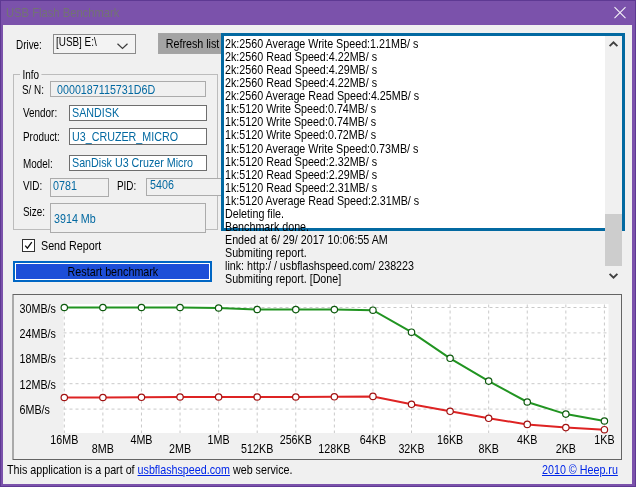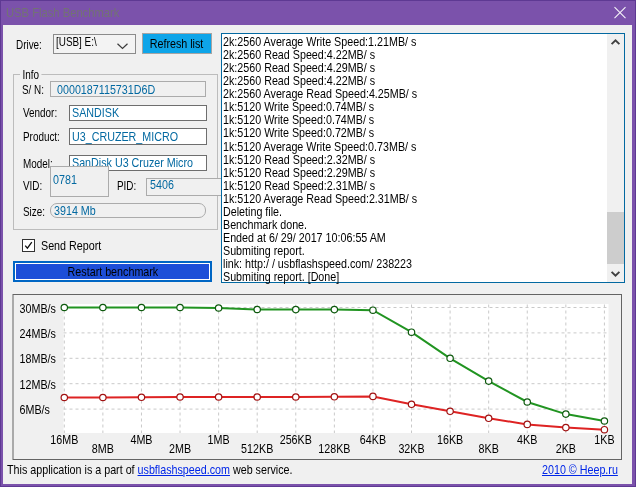--- a/index.html
+++ b/index.html
@@ -14,29 +14,29 @@
   #frame{left:0;top:0;width:634px;height:485px;border:1px solid #5E3993;pointer-events:none;z-index:50;}
   #borderL{left:0;top:25px;width:3px;height:459px;background:#7B52AB;}
   #borderR{left:632px;top:25px;width:4px;height:459px;background:#7B52AB;}
   #borderB{left:0;top:484px;width:636px;height:3px;background:#7B52AB;}
   .lbl{font-size:12px;color:#000;line-height:12px;white-space:pre;transform:scaleX(0.825);transform-origin:0 0;}
   .box{position:absolute;box-sizing:border-box;background:#fff;border:1px solid #6E6E6E;
        font-size:13px;color:#0369a1;white-space:pre;display:flex;align-items:center;padding-left:2.5px;}
   .ro{background:#F0F0F0;border:1px solid #ABABAB;}
   #combo{left:53px;top:33.5px;width:83px;height:20.5px;background:#F3F3F3;border:1px solid #8B8B8B;
          box-sizing:border-box;font-size:12px;display:flex;align-items:flex-start;padding-left:2px;}
-  #refreshbtn{left:142px;top:33px;width:70px;height:21px;background:#0ea5e9;border:1px solid #A5A5A5;
+  #refreshbtn{left:158px;top:33px;width:70px;height:21px;background:#a3a3a3;border:1px solid #A5A5A5;
          box-sizing:border-box;font-size:13px;display:flex;align-items:center;justify-content:center;}
   #infogrp{left:13px;top:74px;width:205px;height:156px;border:1px solid #BCBCBC;box-sizing:border-box;}
   #infolbl{left:19.5px;top:69px;font-size:12px;line-height:12px;background:#F0F0F0;padding:0 3px;}
   #chkbox{left:21.5px;top:238.5px;width:13.5px;height:13.5px;background:#fff;border:1.5px solid #333333;box-sizing:border-box;}
   #restart{left:13px;top:261px;width:199px;height:21px;background:#1d4ed8;border:2px solid #0066C4;
            box-shadow:inset 0 0 0 1px #FFFFFF;
            box-sizing:border-box;font-size:13px;display:flex;align-items:center;justify-content:center;}
-  #logbox{left:221px;top:33px;width:404px;height:250px;background:#fff;border:1px solid #0369a1;box-sizing:border-box;}
+  #logbox{left:221px;top:33px;width:404px;height:198px;background:#fff;border:3px solid #0369a1;box-sizing:border-box;}
   #logtext{left:0.5px;top:0.9px;font-size:13px;line-height:13.08px;white-space:pre;color:#000;
            transform:scaleX(0.825);transform-origin:0 0;}
   #sbar{right:0px;top:0px;width:17px;height:248px;background:#F0F0F0;}
   #sthumb{left:0px;top:178px;width:17px;height:52px;background:#CDCDCD;}
   .sarrow{left:0;width:17px;height:17px;}
   #statusL{left:7px;top:462.7px;font-size:13px;line-height:13px;}
   #statusR{left:541.5px;top:462.7px;font-size:13px;line-height:13px;}
   a.lnk{color:#0026E8;text-decoration:underline;}
 </style>
 </head>
@@ -66,25 +66,25 @@
 
 <div class="abs lbl" style="left:21.8px;top:84px;">S/ N:</div>
 <div class="box ro" style="left:50px;top:81px;width:156px;height:16px;padding-left:6px;"><span class="sx">0000187115731D6D</span></div>
 <div class="abs lbl" style="left:22.5px;top:107px;">Vendor:</div>
 <div class="box" style="left:68.5px;top:104.5px;width:138.5px;height:16px;"><span class="sx">SANDISK</span></div>
 <div class="abs lbl" style="left:22.5px;top:130.6px;">Product:</div>
 <div class="box" style="left:68.5px;top:128px;width:138.5px;height:17px;"><span class="sx">U3_CRUZER_MICRO</span></div>
 <div class="abs lbl" style="left:22.5px;top:157.6px;">Model:</div>
 <div class="box" style="left:68.5px;top:154.5px;width:138.5px;height:16px;"><span class="sx">SanDisk U3 Cruzer Micro</span></div>
 <div class="abs lbl" style="left:22.7px;top:179.8px;">VID:</div>
-<div class="box ro" style="left:49.5px;top:166px;width:59px;height:31px;"><span class="sx" style="position:relative;top:-1.8px;">0781</span></div>
+<div class="box ro" style="left:49.5px;top:178px;width:59px;height:19px;"><span class="sx" style="position:relative;top:-1.8px;">0781</span></div>
 <div class="abs lbl" style="left:116.7px;top:179.8px;">PID:</div>
 <div class="box ro" style="left:146px;top:178px;width:83px;height:17.5px;"><span class="sx" style="position:relative;top:-1.8px;">5406</span></div>
 <div class="abs lbl" style="left:22.5px;top:206px;">Size:</div>
-<div class="box ro" style="left:50px;top:203px;width:156px;height:15px;border-radius:7px;"><span class="sx">3914 Mb</span></div>
+<div class="box ro" style="left:50px;top:203px;width:156px;height:30px;"><span class="sx">3914 Mb</span></div>
 
 <div class="abs" id="chkbox">
   <svg width="11" height="11" viewBox="0 0 11 11" style="position:absolute;left:0px;top:0px;">
       <path d="M2.2 5.6 L4.4 8.2 L8.8 2.2" stroke="#111" stroke-width="1.3" fill="none"></path>
     </svg>
 </div>
 <div class="abs lbl" style="left:41px;top:240px;font-size:13px;">Send Report</div>
 <div class="abs" id="restart">
     <span class="sxc">Restart benchmark</span>
   </div>

